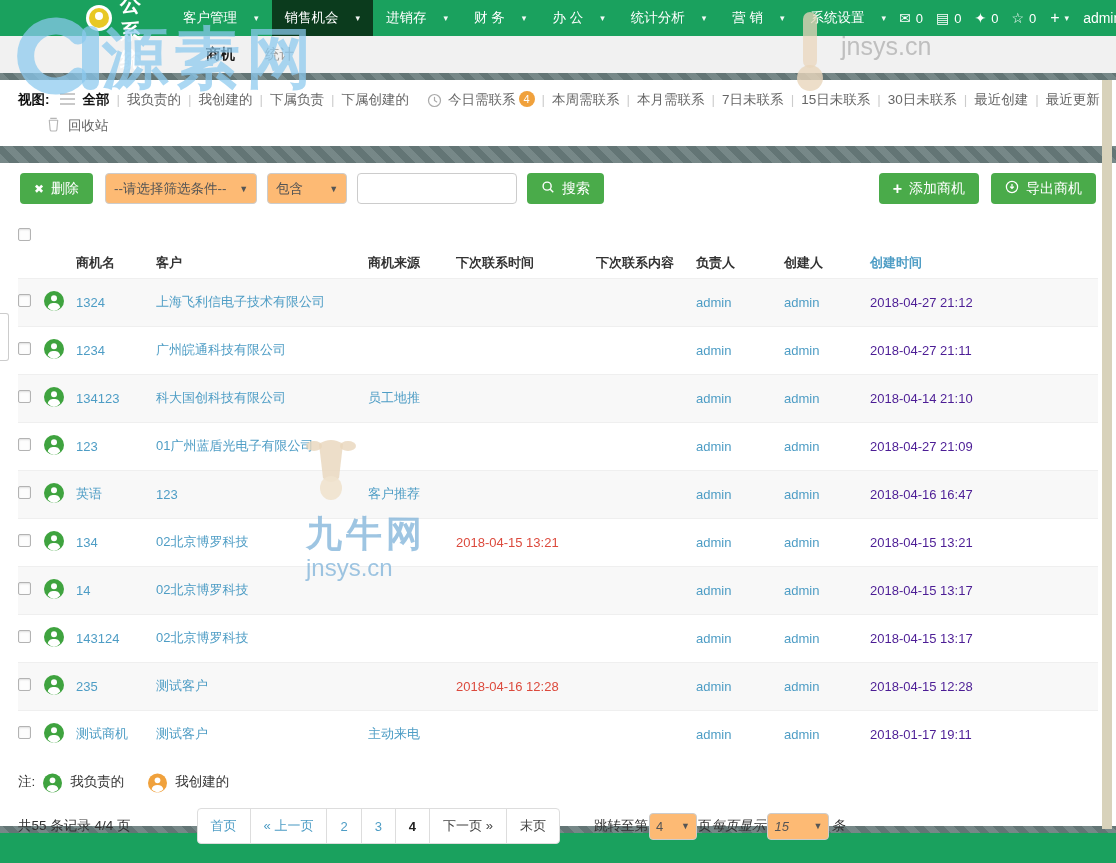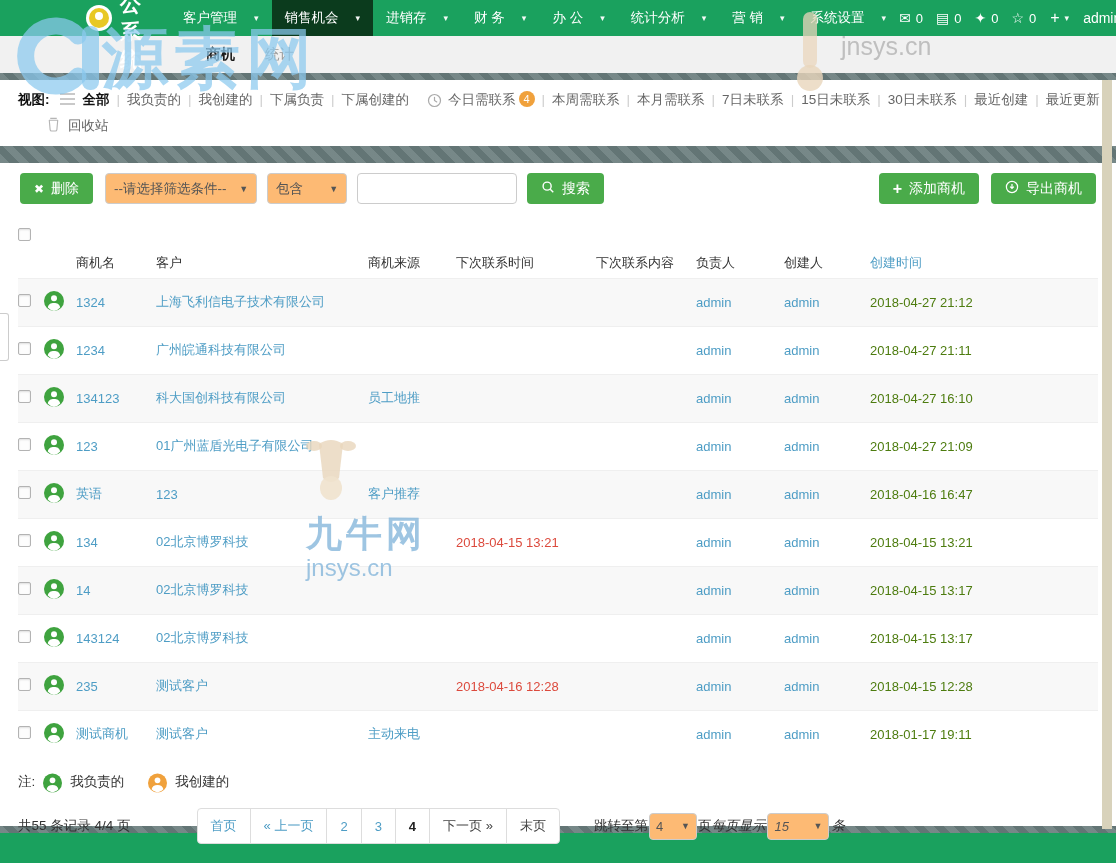--- a/index.html
+++ b/index.html
@@ -51,29 +51,29 @@
   .btn .x-glyph { font-size:12px; }
   .sel { display:inline-flex; align-items:center; justify-content:space-between; height:31px; border:1px solid #ccc; border-radius:4px; background:#fdba74; color:#555; font-size:13.5px; padding:0 8px; cursor:pointer; }
   .sel .sel-caret { color:#555; font-size:9px; margin-left:6px; }
   .txt-input { height:31px; width:160px; border:1px solid #ccc; border-radius:4px; padding:0 8px; font-size:13.5px; font-family:inherit; }
   .toolbar .gap { width:10px; } .toolbar .gap-l { width:12px; }
   .toolbar-right { margin-left:auto; display:flex; gap:12px; }
   
   table.grid { border-collapse:collapse; width:1080px; margin:20px 0 0 6px; font-size:13px; table-layout:fixed; }
   .grid thead td { padding:0; }
   .grid .cbrow td { height:24px; }
-  .grid .hrow td { height:30px; font-weight:normal; color:#333; vertical-align:middle;margin-left:10px; }
+  .grid .hrow td { height:30px; font-weight:bold; color:#333; vertical-align:middle;margin-left:10px; }
   .grid .hrow td.sorted { color:#4e9dc5; }
   .grid tbody td { height:48px; vertical-align:middle; border-top:1px solid #efefef; }
   .grid tbody tr:nth-child(odd) { background:#f8f8f8; }
   .cb { display:inline-block; width:13px; height:13px; border:1px solid #b3b3b3; border-radius:2px; background:#fdfdfd; box-shadow:inset 0 1px 2px rgba(0,0,0,.12); cursor:pointer; }
   .picon { display:inline-flex; width:20px; height:20px; }
   .lnk { color:#4e9dc5; text-decoration:none; cursor:pointer; }
   .red { color:#dc4a3d; }
-  .created { color:#4d7c0f;margin-top:8px; }
+  .created { color:#4c1d95;margin-top:8px; }
   
   .legend { display:flex; align-items:center; gap:8px; margin:12px 6px 0 6px; font-size:13.5px; height:24px; }
   .legend .picon { width:19px; height:19px; }
   .pager { display:flex; align-items:center; margin:14px 6px 0 6px; font-size:13.5px; }
   .pgroup { display:flex; margin-left:66px; }
   .pbtn { background:#fff; border:1px solid #ddd; margin-left:-1px; padding:8px 13px; font-size:13px; color:#4e9dc5; cursor:pointer; white-space:nowrap; }
   .pbtn:first-child { border-radius:4px 0 0 4px; margin-left:0; }
   .pbtn:last-child { border-radius:0 4px 4px 0; }
   .pbtn.current { color:#222; font-weight:bold; }
   .pbtn.muted { color:#444; }
@@ -326,21 +326,21 @@
                 <path d="M3.8 16.6c.4-3.2 3-4.6 6.2-4.6s5.8 1.4 6.2 4.6A9.96 9.96 0 0 1 10 20a9.96 9.96 0 0 1-6.2-3.4z" fill="#fff"></path>
               </svg>
             </span></td>
           <td><a class="lnk">134123</a></td>
           <td><a class="lnk">科大国创科技有限公司</a></td>
           <td><span class="lnk">员工地推</span></td>
           <td><span class="red"></span></td>
           <td><span></span></td>
           <td><a class="lnk">admin</a></td>
           <td><a class="lnk">admin</a></td>
-          <td><span class="created">2018-04-27 16:10</span></td>
+          <td><span class="created">2018-04-14 21:10</span></td>
         </tr>
         <tr>
           <td><span class="cb"></span></td>
           <td><span class="picon">
               <svg width="20" height="20" viewBox="0 0 20 20">
                 <circle cx="10" cy="10" r="10" fill="#3fa33f"></circle>
                 <circle cx="10" cy="7.2" r="3" fill="#fff"></circle>
                 <path d="M3.8 16.6c.4-3.2 3-4.6 6.2-4.6s5.8 1.4 6.2 4.6A9.96 9.96 0 0 1 10 20a9.96 9.96 0 0 1-6.2-3.4z" fill="#fff"></path>
               </svg>
             </span></td>

